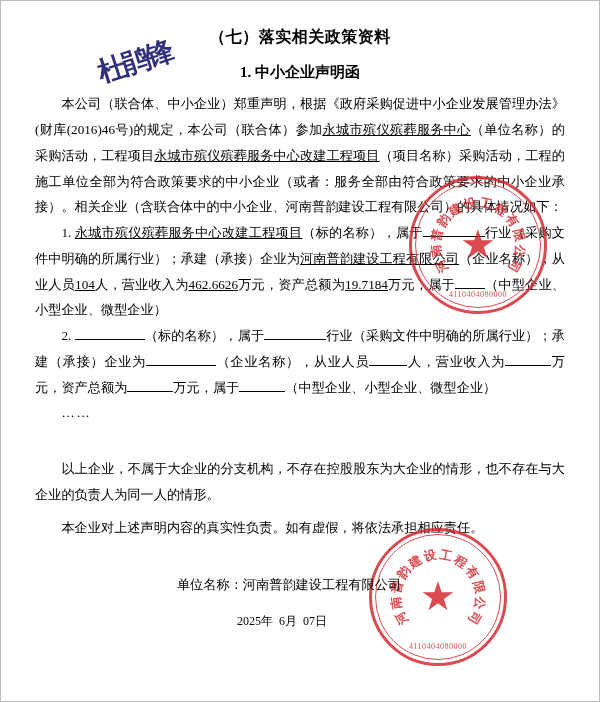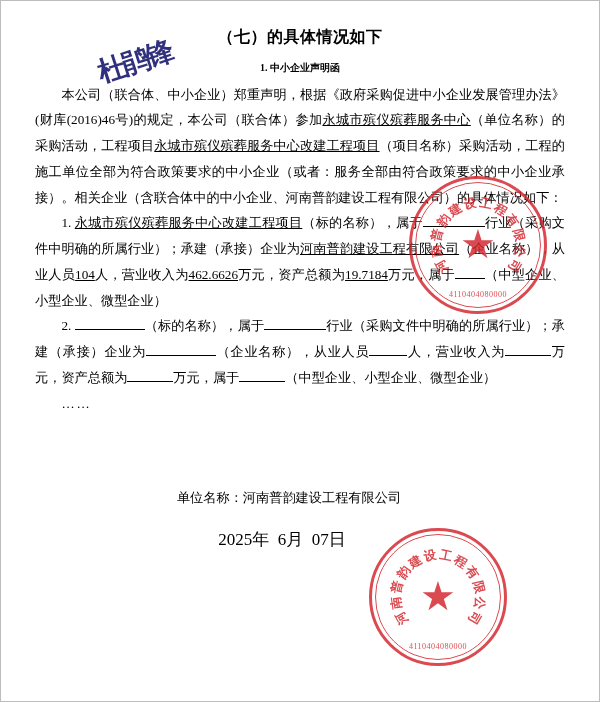--- a/index.html
+++ b/index.html
@@ -28,21 +28,21 @@
   }
   .doc-title {
     text-align: center;
     font-size: 16px;
     font-weight: bold;
     margin: 6px 0 6px 0;
     letter-spacing: 0.5px;
   }
   .doc-subtitle {
     text-align: center;
-    font-size: 10px;
+    font-size: 15px;
     font-weight: bold;
     margin: 0 0 4px 0;
   }
   p.para {
     margin: 0;
     text-indent: 2em;
     text-align: justify;
     text-justify: inter-ideograph;
   }
   p.para.noindent {
@@ -79,21 +79,21 @@
     padding-right: 22px;
     position: relative;
     z-index: 1;
   }
   .sign-line {
     margin: 0 0 12px 0;
     font-size: 13.2px;
   }
   .date-line {
     margin: 0;
-    font-size: 17px;
+    font-size: 12px;
     padding-right: 14px;
   }
   
   .seal {
     position: absolute;
     border-radius: 50%;
     border: 3px solid #d2232a;
     opacity: 0.82;
     pointer-events: none;
   }
@@ -172,44 +172,46 @@
     opacity: 0.9;
     letter-spacing: -3px;
   }
 </style>
 </head>
 <body>
 
 <div class="page">
   <div class="content">
 
-    <div class="doc-title">（七）的具体情况如下</div>
+    <div class="doc-title">（七）落实相关政策资料</div>
     <div class="doc-subtitle">1. 中小企业声明函</div>
 
     <p class="para">
       <span>本公司（联合体、中小企业）郑重声明，根据《政府采购促进中小企业发展管理办法》(财库(2016)46号)的规定，本公司（联合体）参加</span><span class="u">永城市殡仪殡葬服务中心</span><span>（单位名称）的采购活动，工程项目</span><span class="u">永城市殡仪殡葬服务中心改建工程项目</span><span>（项目名称）采购活动，工程的施工单位全部为符合政策要求的中小企业（或者：服务全部由符合政策要求的中小企业承接）。相关企业（含联合体中的中小企业、河南普韵建设工程有限公司）的具体情况如下：</span>
     </p>
 
     <p class="para">
       <span>1.</span>
       <span class="u">永城市殡仪殡葬服务中心改建工程项目</span><span>（标的名称），属于</span><span class="blank b6"></span><span>行业（采购文件中明确的所属行业）；承建（承接）企业为</span><span class="u">河南普韵建设工程有限公司</span><span>（企业名称），从业人员</span><span class="u">104</span><span>人，营业收入为</span><span class="u">462.6626</span><span>万元，资产总额为</span><span class="u">19.7184</span><span>万元，属于</span><span class="blank b4"></span><span>（中型企业、小型企业、微型企业）</span>
     </p>
 
     <p class="para">
       <span>2.</span>
       <span class="blank b2"></span><span>（标的名称），属于</span><span class="blank b6"></span><span>行业（采购文件中明确的所属行业）；承建（承接）企业为</span><span class="blank b2"></span><span>（企业名称），从业人员</span><span class="blank b3"></span><span>人，营业收入为</span><span class="blank b5"></span><span>万元，资产总额为</span><span class="blank b5"></span><span>万元，属于</span><span class="blank b5"></span><span>（中型企业、小型企业、微型企业）</span>
     </p>
 
     <p class="para dots">……</p>
 
     <div class="gap-lg"></div>
 
+    <p class="para">以上企业，不属于大企业的分支机构，不存在控股股东为大企业的情形，也不存在与大企业的负责人为同一人的情形。</p>
 
     <div class="gap-sm"></div>
 
+    <p class="para">本企业对上述声明内容的真实性负责。如有虚假，将依法承担相应责任。</p>
 
     <div class="gap-md"></div>
 
 
     <div class="sign-block">
       <p class="sign-line">
         <span>单位名称：</span><span>河南普韵建设工程有限公司</span>
       </p>
       <p class="date-line">
         <span>2025</span><span>年</span>&nbsp;&nbsp;<span>6</span><span>月</span>&nbsp;&nbsp;<span>07</span><span>日</span>

